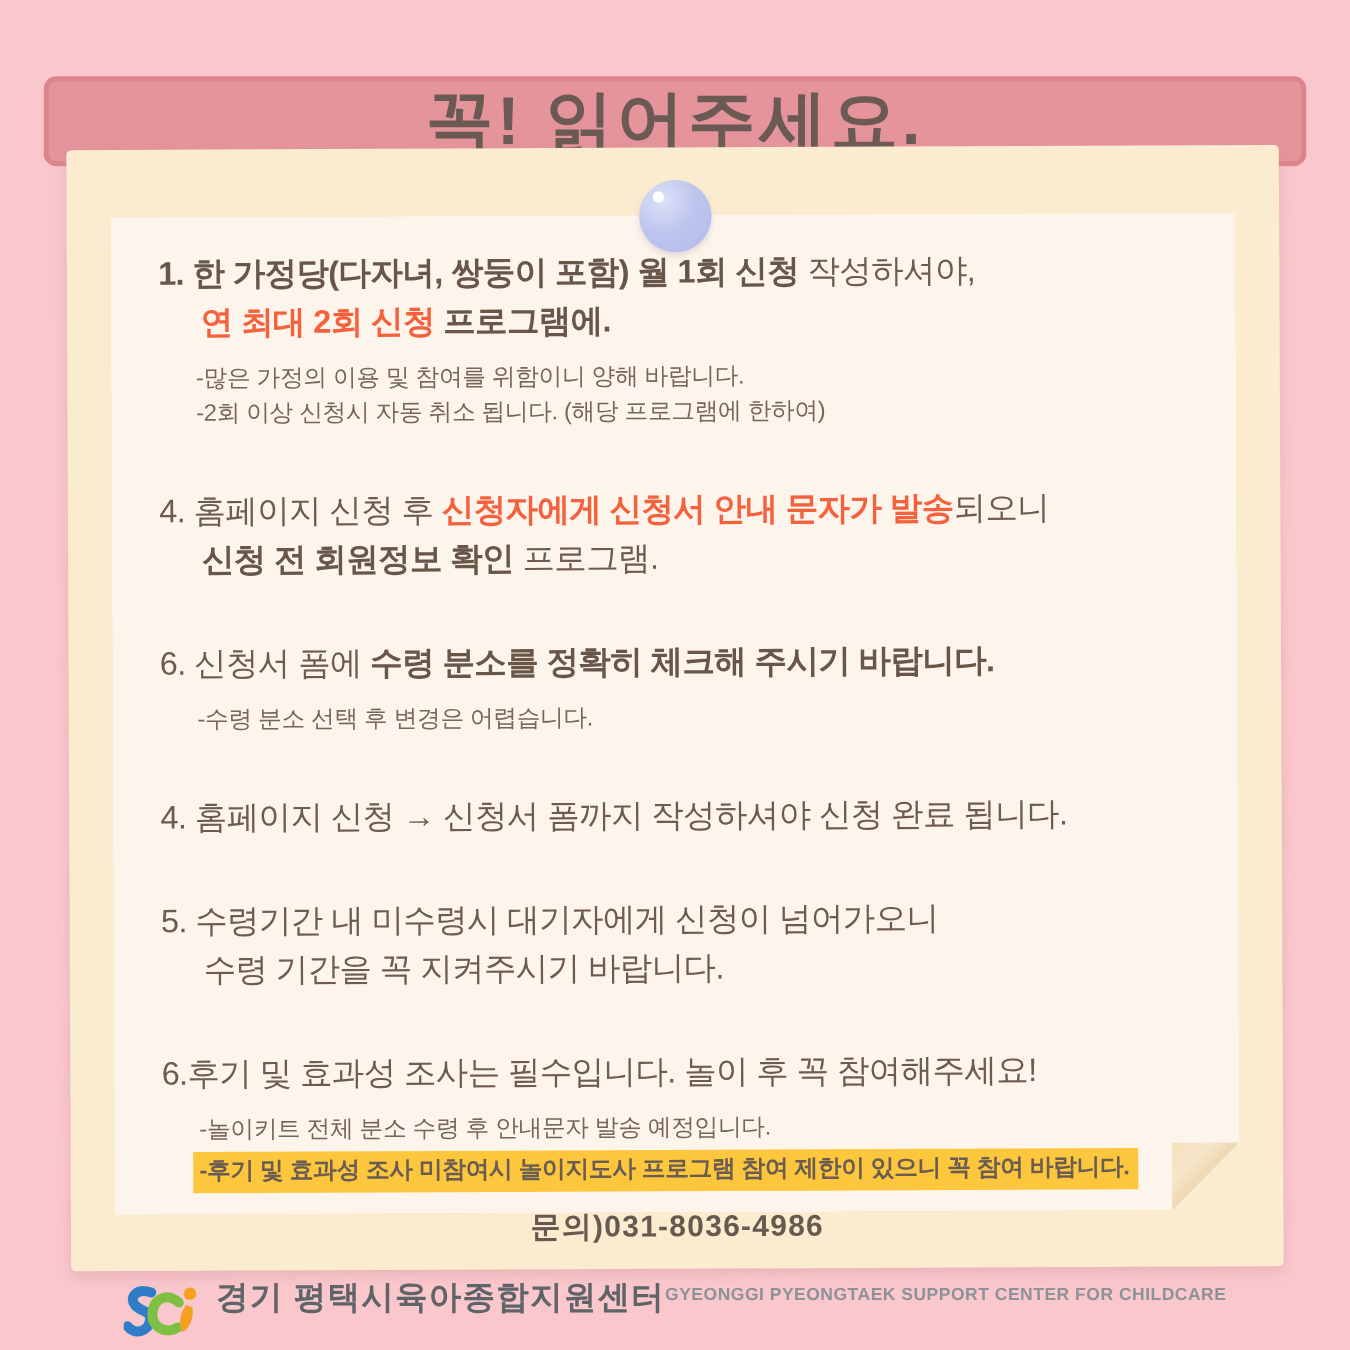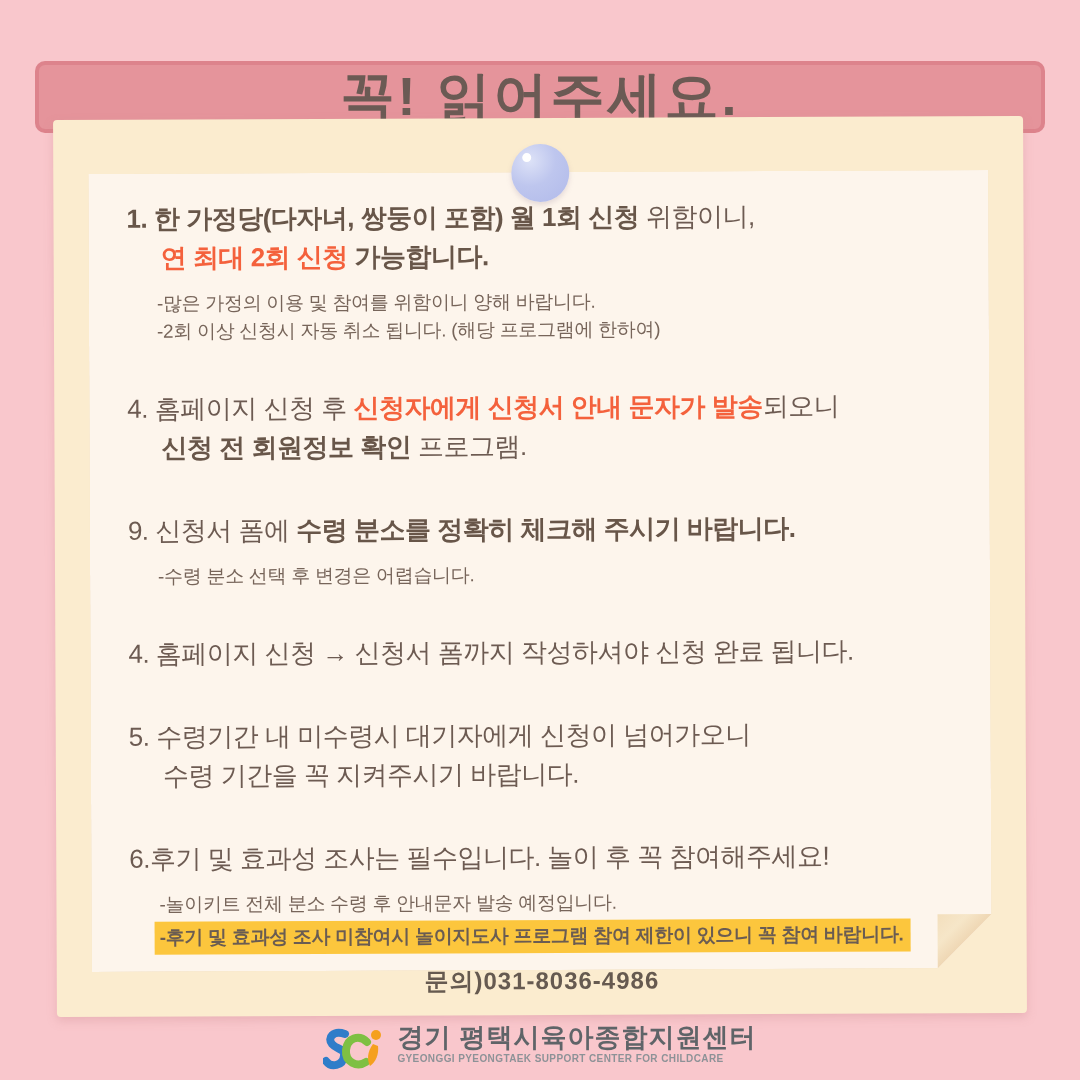--- a/index.html
+++ b/index.html
@@ -72,49 +72,49 @@
     position:absolute;left:0;bottom:18px;width:100%;text-align:center;
     font-size:24px;font-weight:700;color:#665a50;letter-spacing:1px;
   }
   
   .footer{
     position:absolute;left:0;bottom:0;width:100%;height:62px;
     display:flex;align-items:flex-start;justify-content:center;gap:10px;
     padding-top:6px;box-sizing:border-box;
   }
   .footer-logo{width:64px;height:50px;flex:0 0 auto;margin-top:2px;}
-  .footer-text{display:flex;flex-direction:column;line-height:1;}
+  .footer-text{display:flex;flex-direction:row;line-height:1;}
   .footer-org{font-size:26px;font-weight:700;color:#5f6468;letter-spacing:1px;}
-  .footer-org-en{font-size:10px;font-weight:700;color:#8d9297;letter-spacing:.4px;margin-top:4px;}
+  .footer-org-en{font-size:14px;font-weight:700;color:#8d9297;letter-spacing:.4px;margin-top:4px;}
 </style>
 </head>
 <body>
 
 <div class="banner">
   <div class="banner-title">꼭! 읽어주세요.</div>
 </div>
 
 <div class="card">
 
   <div class="paper">
     <div id="items-root">
         <div class="item">
-          <div class="main-line"><span class="seg-bold">1. 한 가정당(다자녀, 쌍둥이 포함) 월 1회 신청</span><span class=""> 위함이니,</span></div>
-          <div class="main-line cont"><span class="seg-accent">연 최대 2회 신청</span><span class="seg-bold"> 가능합니다.</span></div>
+          <div class="main-line"><span class="seg-bold">1. 한 가정당(다자녀, 쌍둥이 포함) 월 1회 신청</span><span class=""> 작성하셔야,</span></div>
+          <div class="main-line cont"><span class="seg-accent">연 최대 2회 신청</span><span class="seg-bold"> 프로그램에.</span></div>
           <div class="sub-block">
             <div class="sub-line"><span class="">-많은 가정의 이용 및 참여를 위함이니 양해 바랍니다.</span></div>
             <div class="sub-line"><span class="">-2회 이상 신청시 자동 취소 됩니다. (해당 프로그램에 한하여)</span></div>
           </div>
         </div>
         <div class="item">
           <div class="main-line"><span class="">4. 홈페이지 신청 후 </span><span class="seg-accent">신청자에게 신청서 안내 문자가 발송</span><span class="">되오니</span></div>
           <div class="main-line cont"><span class="seg-bold">신청 전 회원정보 확인</span><span class=""> 프로그램.</span></div>
         </div>
         <div class="item">
-          <div class="main-line"><span class="">9. 신청서 폼에 </span><span class="seg-bold">수령 분소를 정확히 체크해 주시기 바랍니다.</span></div>
+          <div class="main-line"><span class="">6. 신청서 폼에 </span><span class="seg-bold">수령 분소를 정확히 체크해 주시기 바랍니다.</span></div>
           <div class="sub-block">
             <div class="sub-line"><span class="">-수령 분소 선택 후 변경은 어렵습니다.</span></div>
           </div>
         </div>
         <div class="item">
           <div class="main-line"><span class="">4. 홈페이지 신청 → 신청서 폼까지 작성하셔야 신청 완료 됩니다.</span></div>
         </div>
         <div class="item">
           <div class="main-line"><span class="">5. 수령기간 내 미수령시 대기자에게 신청이 넘어가오니</span></div>
           <div class="main-line cont"><span class="">수령 기간을 꼭 지켜주시기 바랍니다.</span></div>

